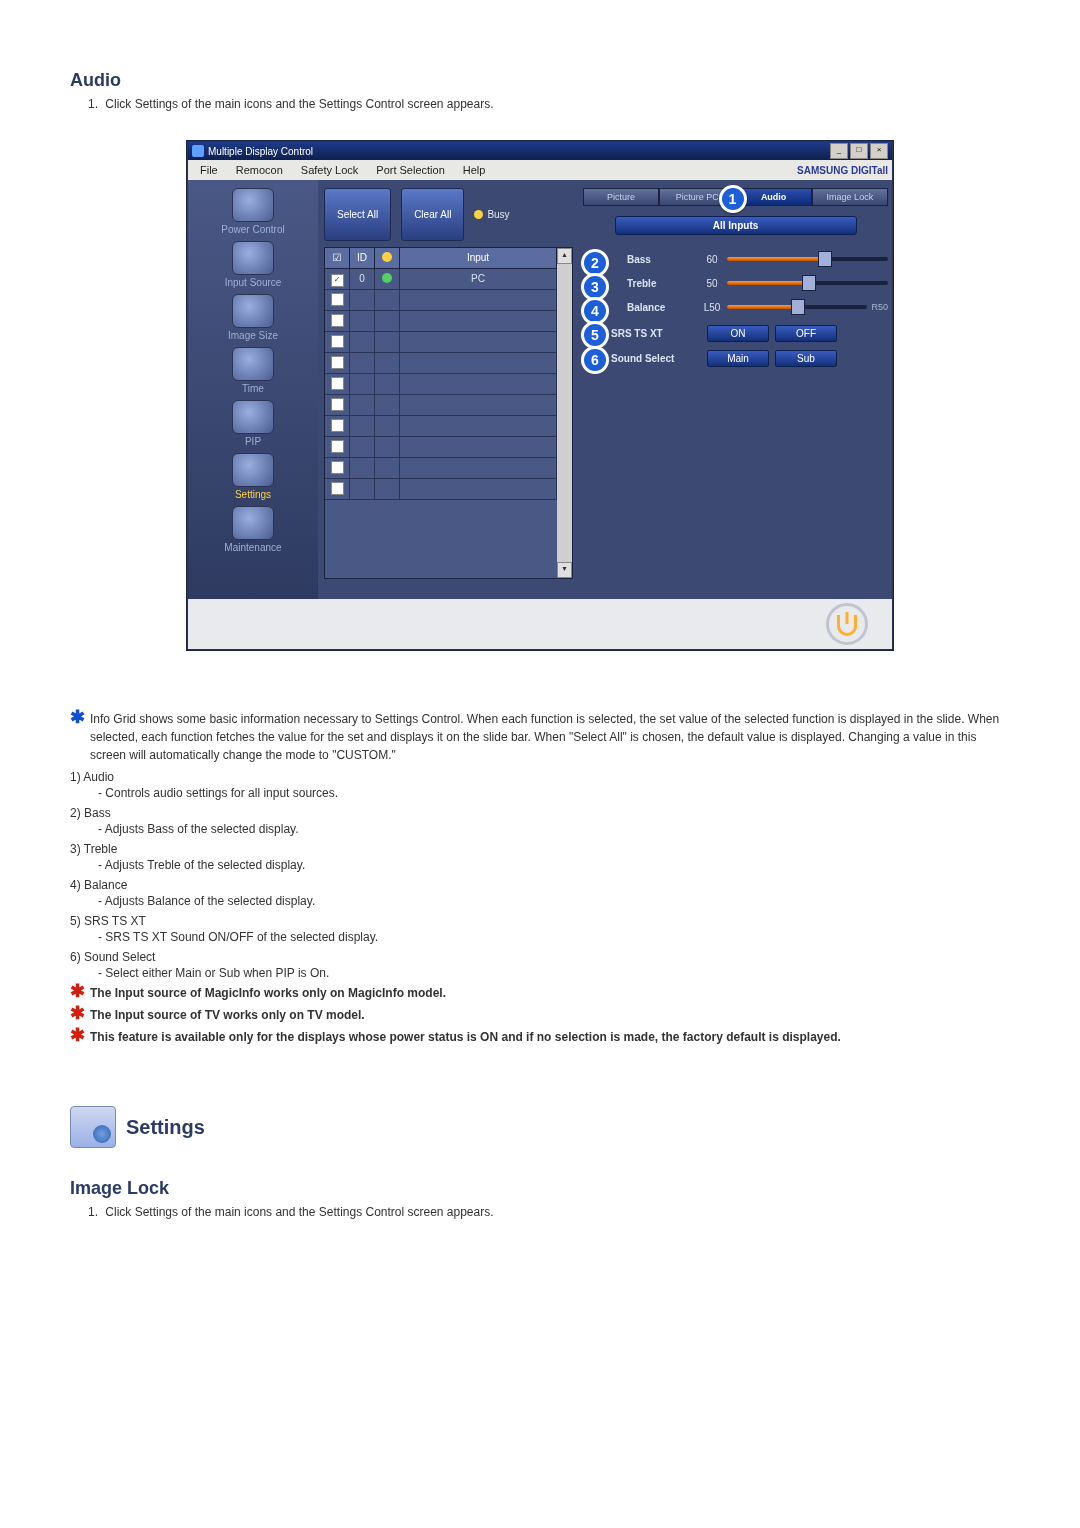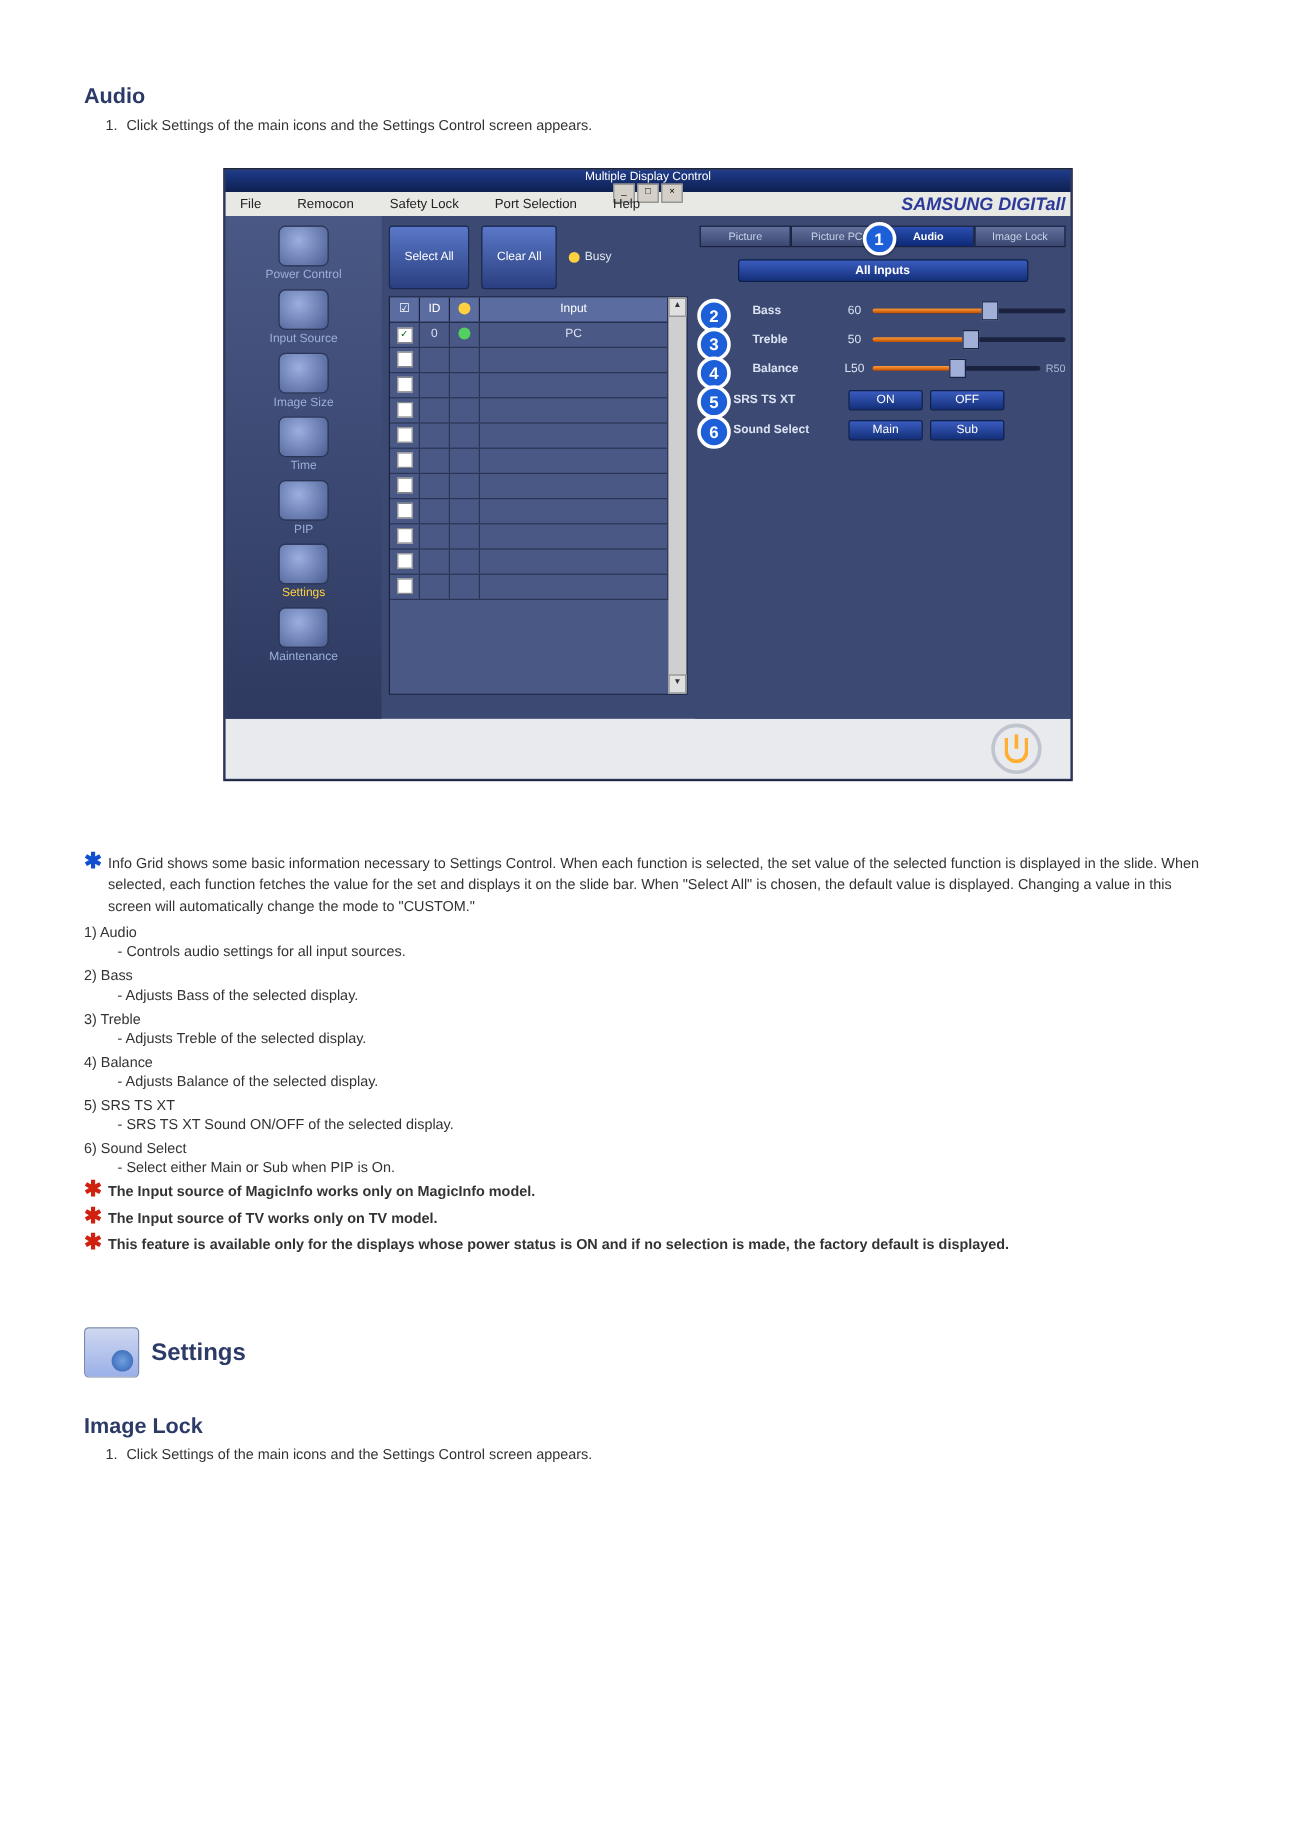--- a/index.html
+++ b/index.html
@@ -39,21 +39,20 @@
     font-size: 11px;
   }
   .titlebar {
     height: 18px;
     background: linear-gradient(#1e3a8a, #0e2050);
     color: #fff;
     display: flex;
     align-items: center;
     padding: 0 4px;
     font-size: 10px;
-    flex-direction: column;
   }
   .titlebar .title-icon {
     width: 12px; height: 12px;
     background: #5ea0ff;
     margin-right: 4px;
     border-radius: 2px;
   }
   .titlebar .title-text { flex: 1; }
   .winbtns { display: flex; gap: 2px; }
   .winbtn {
@@ -69,25 +68,24 @@
   .menubar {
     height: 20px;
     background: #e8e8e4;
     display: flex;
     align-items: center;
     font-size: 11px;
     color: #222;
     padding: 0 4px;
     justify-content: space-between;
   }
-  .menubar .menus { display: flex; gap: 14px; }
+  .menubar .menus { display: flex; gap: 2px; }
   .menubar .menus span { padding: 2px 8px; }
   .brand {
-    font-size: 15px;
-    font-style: italic;
+    font-size: 10px;
     color: #2b3a99;
     font-weight: bold;
   }
 
   .app-body {
     display: flex;
     background: #3c4a73;
   }
   .sidebar {
     width: 110px;

